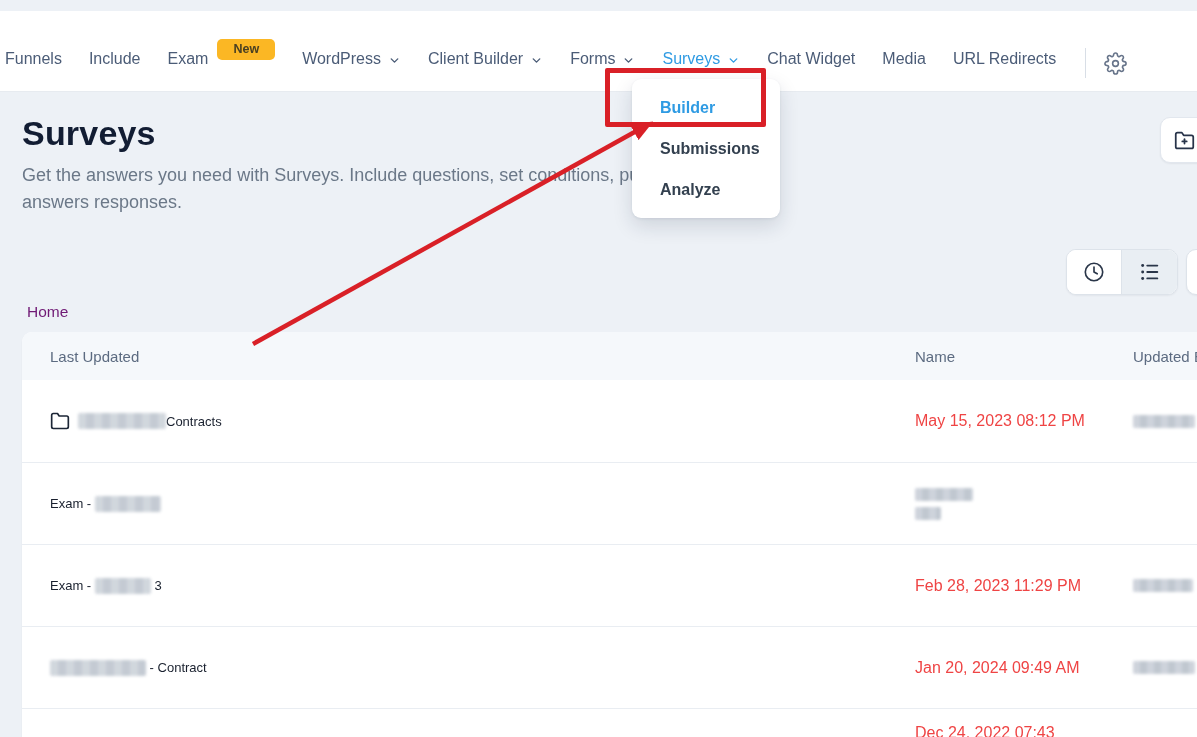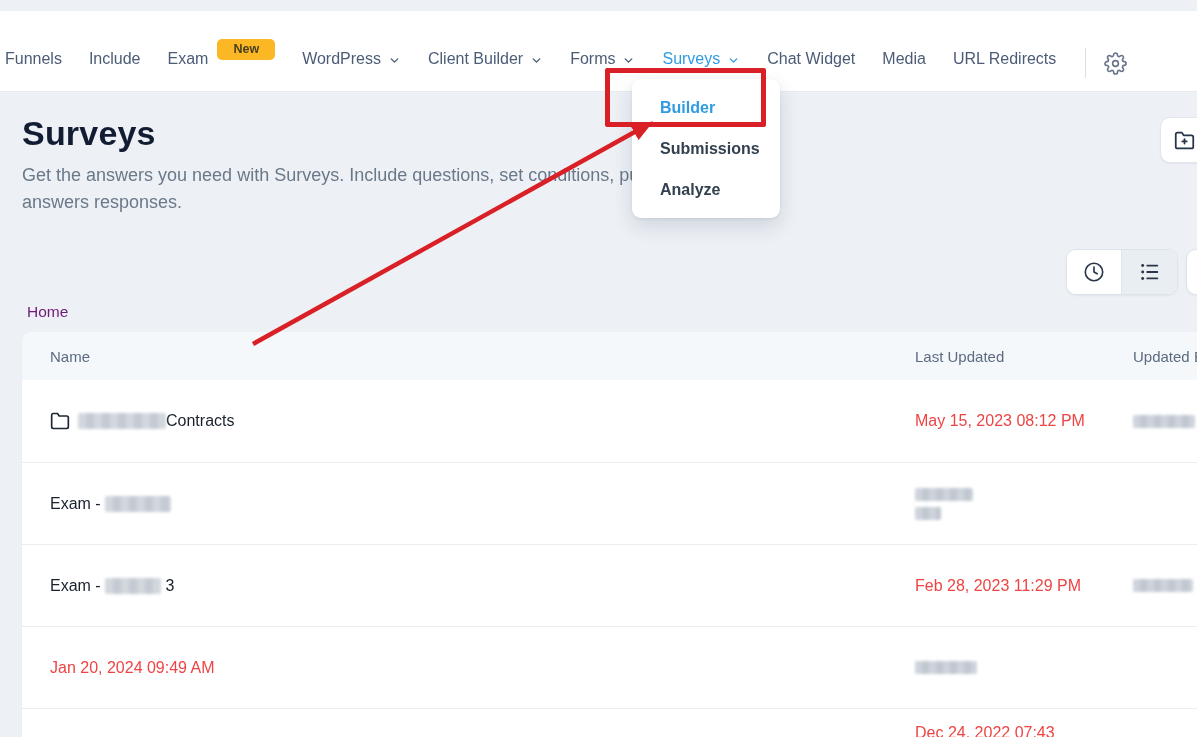--- a/index.html
+++ b/index.html
@@ -95,21 +95,21 @@
   .thead{
     height:48px;align-items:center;background:#f5f8fb;
     border-radius:10px 10px 0 0;
     font-size:15px;color:#5c6b81;
   }
   .trow{height:82px;align-items:center;border-top:1px solid #e9edf2;background:#fff;cursor:pointer;}
   .trow:first-of-type{border-top:none;}
   .trow.partial{align-items:start;}
   .trow.partial .cell{padding-top:13px;}
   .cell{display:flex;align-items:center;min-width:0;}
-  .name-cell{font-size:16px;color:#19202e;}
+  .name-cell{font-size:13px;color:#19202e;}
   .name-text{white-space:pre;}
   .row-icon{display:flex;align-items:center;margin-right:8px;color:#1c2636;}
   .redact{
     display:inline-block;height:16px;border-radius:2px;
     background:repeating-linear-gradient(90deg,#cdd3da 0 8px,#bec5cf 8px 16px);
     filter:blur(1.6px);opacity:.9;
   }
   .date-cell{align-items:flex-start;}
   .date-text{font-size:16px;line-height:22px;color:#ef4444;max-width:178px;}
   .by-cell{flex-direction:column;align-items:flex-start;justify-content:center;gap:6px;}
@@ -248,22 +248,22 @@
       </svg>
     </span>
   </div>
 </div>
 <div class="btn-extra"></div>
 
 <div class="breadcrumb">Home</div>
 
 <div class="table-card">
   <div class="thead">
+    <div class="cell">Last Updated</div>
     <div class="cell">Name</div>
-    <div class="cell">Last Updated</div>
     <div class="cell">Updated By</div>
   </div>
   <div>
       <div class="trow">
         <div class="cell name-cell">
           <span class="row-icon">
             <svg width="20" height="20" viewBox="0 0 24 24" fill="none" stroke="currentColor" stroke-width="2" stroke-linecap="round" stroke-linejoin="round">
               <path d="M22 19a2 2 0 0 1-2 2H4a2 2 0 0 1-2-2V5a2 2 0 0 1 2-2h5l2 3h9a2 2 0 0 1 2 2z"></path>
             </svg>
           </span>
@@ -294,20 +294,24 @@
           <span class="name-text"> 3</span>
         </div>
         <div class="cell date-cell">
           <div class="date-text">Feb 28, 2023 11:29 PM</div>
         </div>
         <div class="cell by-cell">
           <div class="redact-line" style="width: 60px;"></div>
         </div>
       </div>
       <div class="trow">
+        <div class="cell name-cell">
+          <span class="redact" style="width: 96px;"></span>
+          <span class="name-text"> - Contract</span>
+        </div>
         <div class="cell date-cell">
           <div class="date-text">Jan 20, 2024 09:49 AM</div>
         </div>
         <div class="cell by-cell">
           <div class="redact-line" style="width: 62px;"></div>
         </div>
       </div>
       <div class="trow partial">
         <div class="cell name-cell"></div>
         <div class="cell date-cell">

